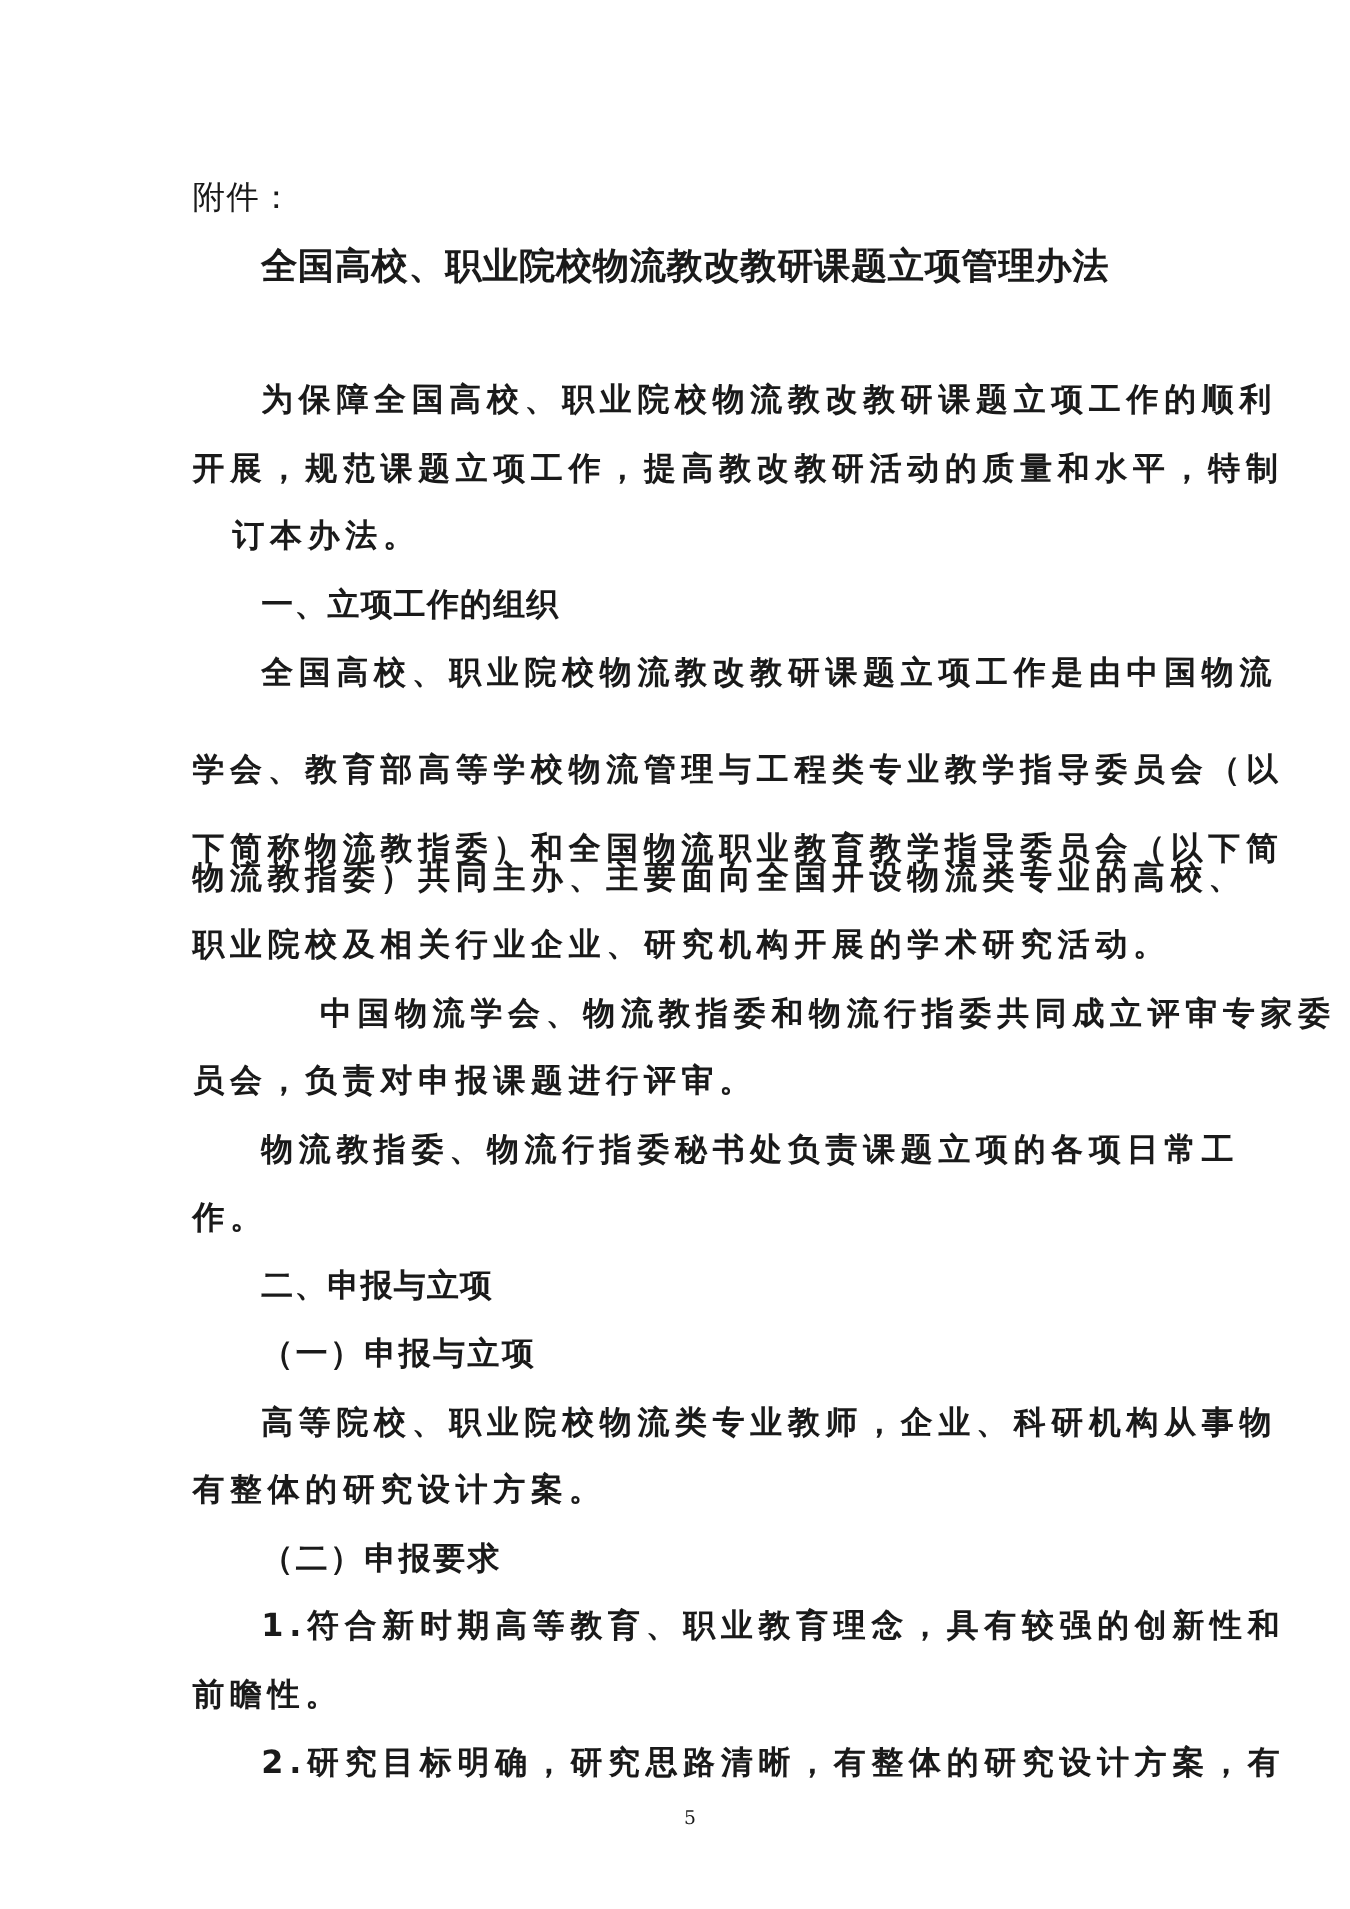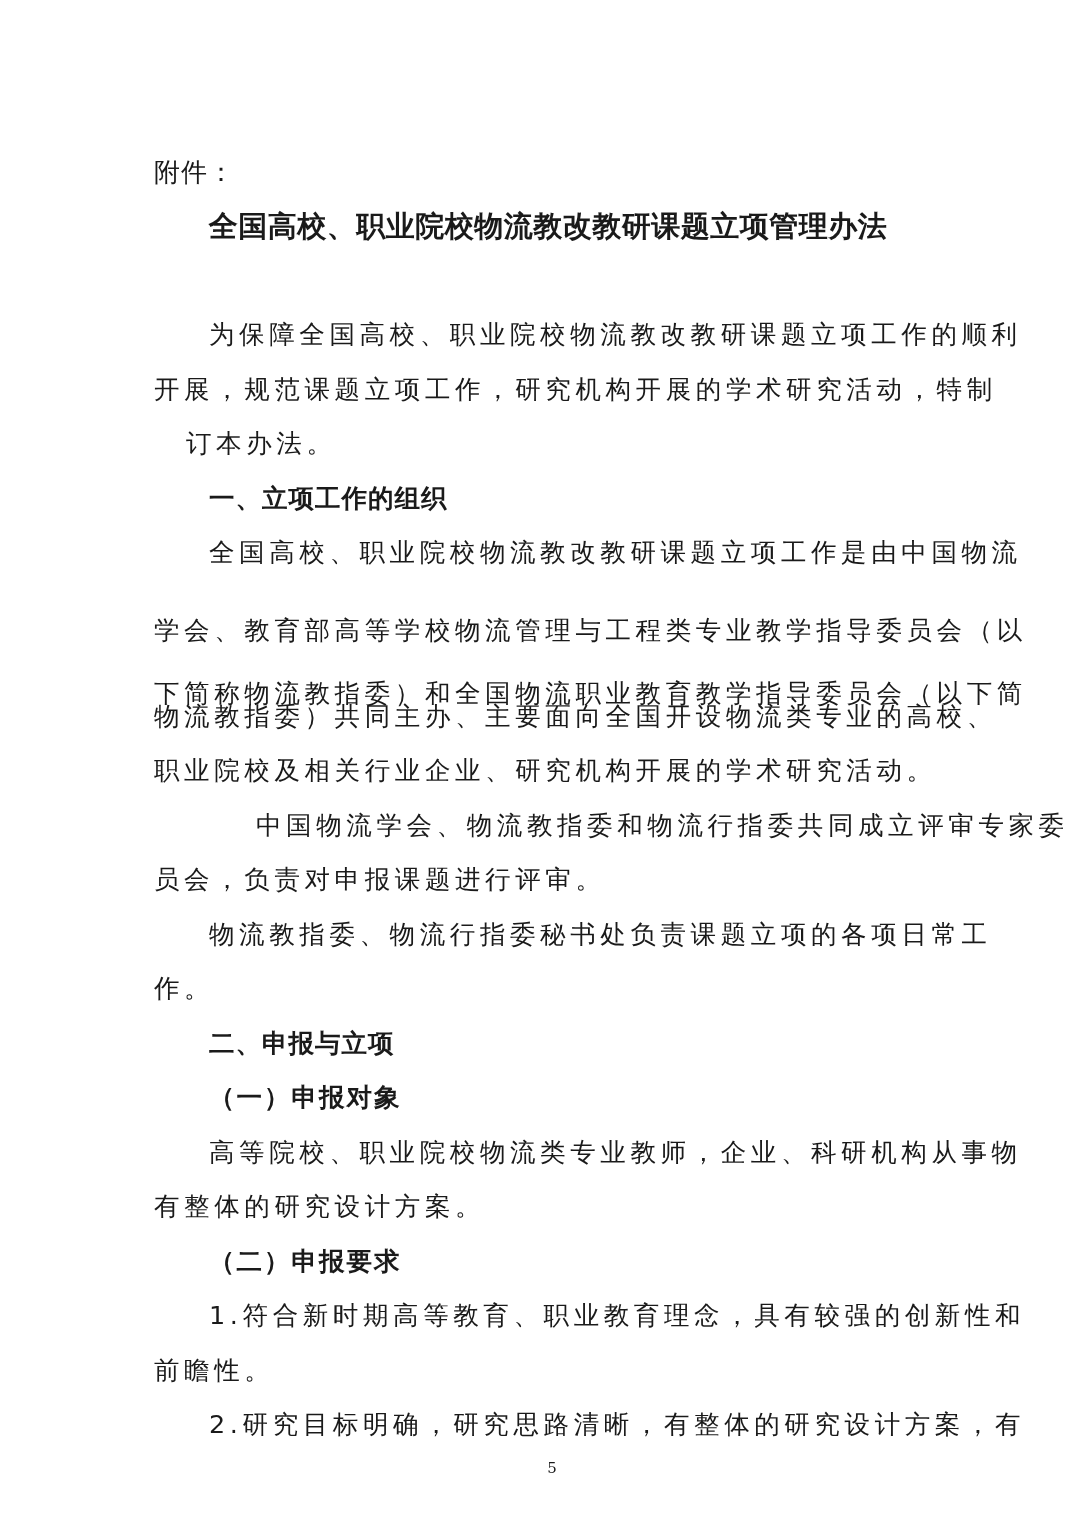--- a/index.html
+++ b/index.html
@@ -10,21 +10,21 @@
     body {
       width: 1080px;
       height: 1527px;
       position: relative;
       overflow: hidden;
       color: #1a1a1a;
       font-family: "DejaVu Sans", "Liberation Sans", sans-serif;
     }
     .page {
       position: absolute;
-      left: 0; top: 18px;
+      left: 0; top: 4px;
       width: 1080px;
       height: 1102px;
     }
     .attachment-label {
       position: absolute;
       left: 154px;
       top: 134px;
       font-size: 26px;
       line-height: 40px;
       letter-spacing: 1px;
@@ -47,20 +47,21 @@
       width: 790px;
       font-size: 25.5px;
       letter-spacing: 4.6px;
     }
     .line {
       position: absolute;
       left: 0;
       white-space: nowrap;
       height: 40px;
       line-height: 40px;
+      font-weight: bold;
     }
     .indent { left: 55px; }
     .heading {
       font-weight: bold;
       letter-spacing: 1px;
     }
     .sub-heading {
       font-weight: bold;
       letter-spacing: 2px;
     }
@@ -77,34 +78,34 @@
   </style>
 </head>
 <body>
 
 <div class="page">
   <div class="attachment-label">附件：</div>
   <div class="doc-title">全国高校、职业院校物流教改教研课题立项管理办法</div>
 
   <div class="body-block" id="body-block" style="top: 0px;">
       <div class="line indent" style="top: 296px;">为保障全国高校、职业院校物流教改教研课题立项工作的顺利</div>
-      <div class="line" style="top: 351px;">开展，规范课题立项工作，研究机构开展的学术研究活动，特制</div>
+      <div class="line" style="top: 351px;">开展，规范课题立项工作，提高教改教研活动的质量和水平，特制</div>
       <div class="line" style="top: 405px; margin-left: 32px;">订本办法。</div>
       <div class="line indent heading" style="top: 460px;">一、立项工作的组织</div>
       <div class="line indent" style="top: 514px;">全国高校、职业院校物流教改教研课题立项工作是由中国物流</div>
       <div class="line" style="top: 569px; margin-top: 23px;">学会、教育部高等学校物流管理与工程类专业教学指导委员会（以</div>
       <div class="line" style="top: 623px; margin-top: 32px;">下简称物流教指委）和全国物流职业教育教学指导委员会（以下简</div>
       <div class="line" style="top: 678px;">物流教指委）共同主办、主要面向全国开设物流类专业的高校、</div>
       <div class="line" style="top: 732px;">职业院校及相关行业企业、研究机构开展的学术研究活动。</div>
       <div class="line indent" style="top: 787px; margin-left: 47px;">中国物流学会、物流教指委和物流行指委共同成立评审专家委</div>
       <div class="line" style="top: 841px;">员会，负责对申报课题进行评审。</div>
       <div class="line indent" style="top: 896px;">物流教指委、物流行指委秘书处负责课题立项的各项日常工</div>
       <div class="line" style="top: 950px;">作。</div>
       <div class="line indent heading" style="top: 1005px;">二、申报与立项</div>
-      <div class="line indent sub-heading" style="top: 1059px;">（一）申报对象</div>
+      <div class="line indent sub-heading" style="top: 1059px;">（一）申报与立项</div>
       <div class="line indent" style="top: 1114px;">高等院校、职业院校物流类专业教师，企业、科研机构从事物</div>
       <div class="line" style="top: 1168px;">有整体的研究设计方案。</div>
       <div class="line indent sub-heading" style="top: 1223px; text-align: right;">（二）申报要求</div>
       <div class="line indent" style="top: 1277px;">1.符合新时期高等教育、职业教育理念，具有较强的创新性和</div>
       <div class="line" style="top: 1332px;">前瞻性。</div>
       <div class="line indent" style="top: 1386px;">2.研究目标明确，研究思路清晰，有整体的研究设计方案，有</div>
     </div>
 
   <div class="page-number">5</div>
 </div>

